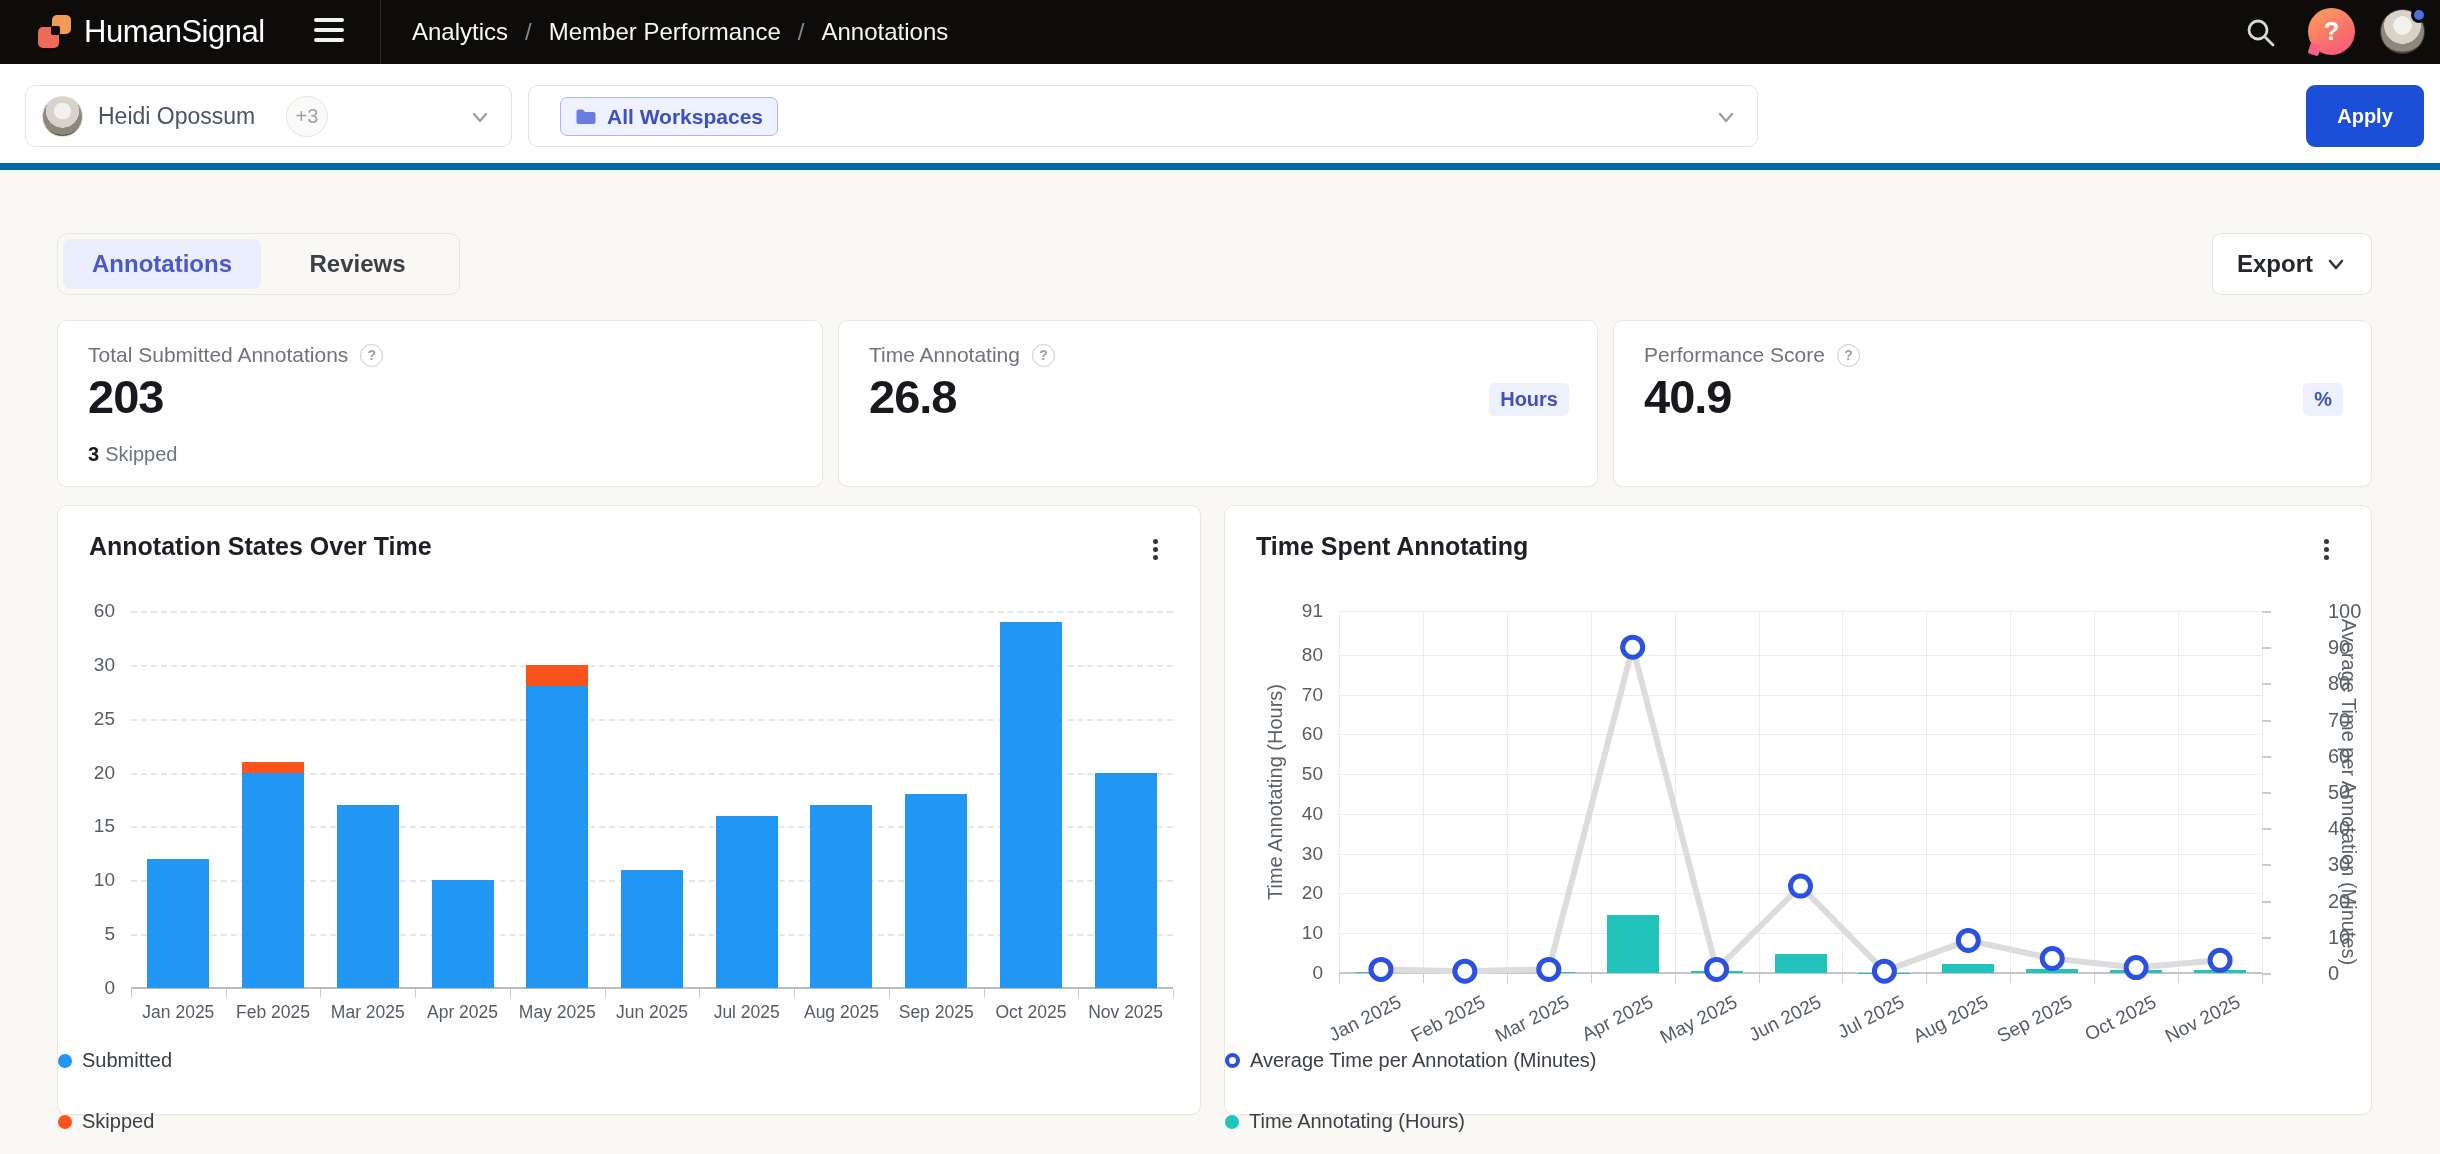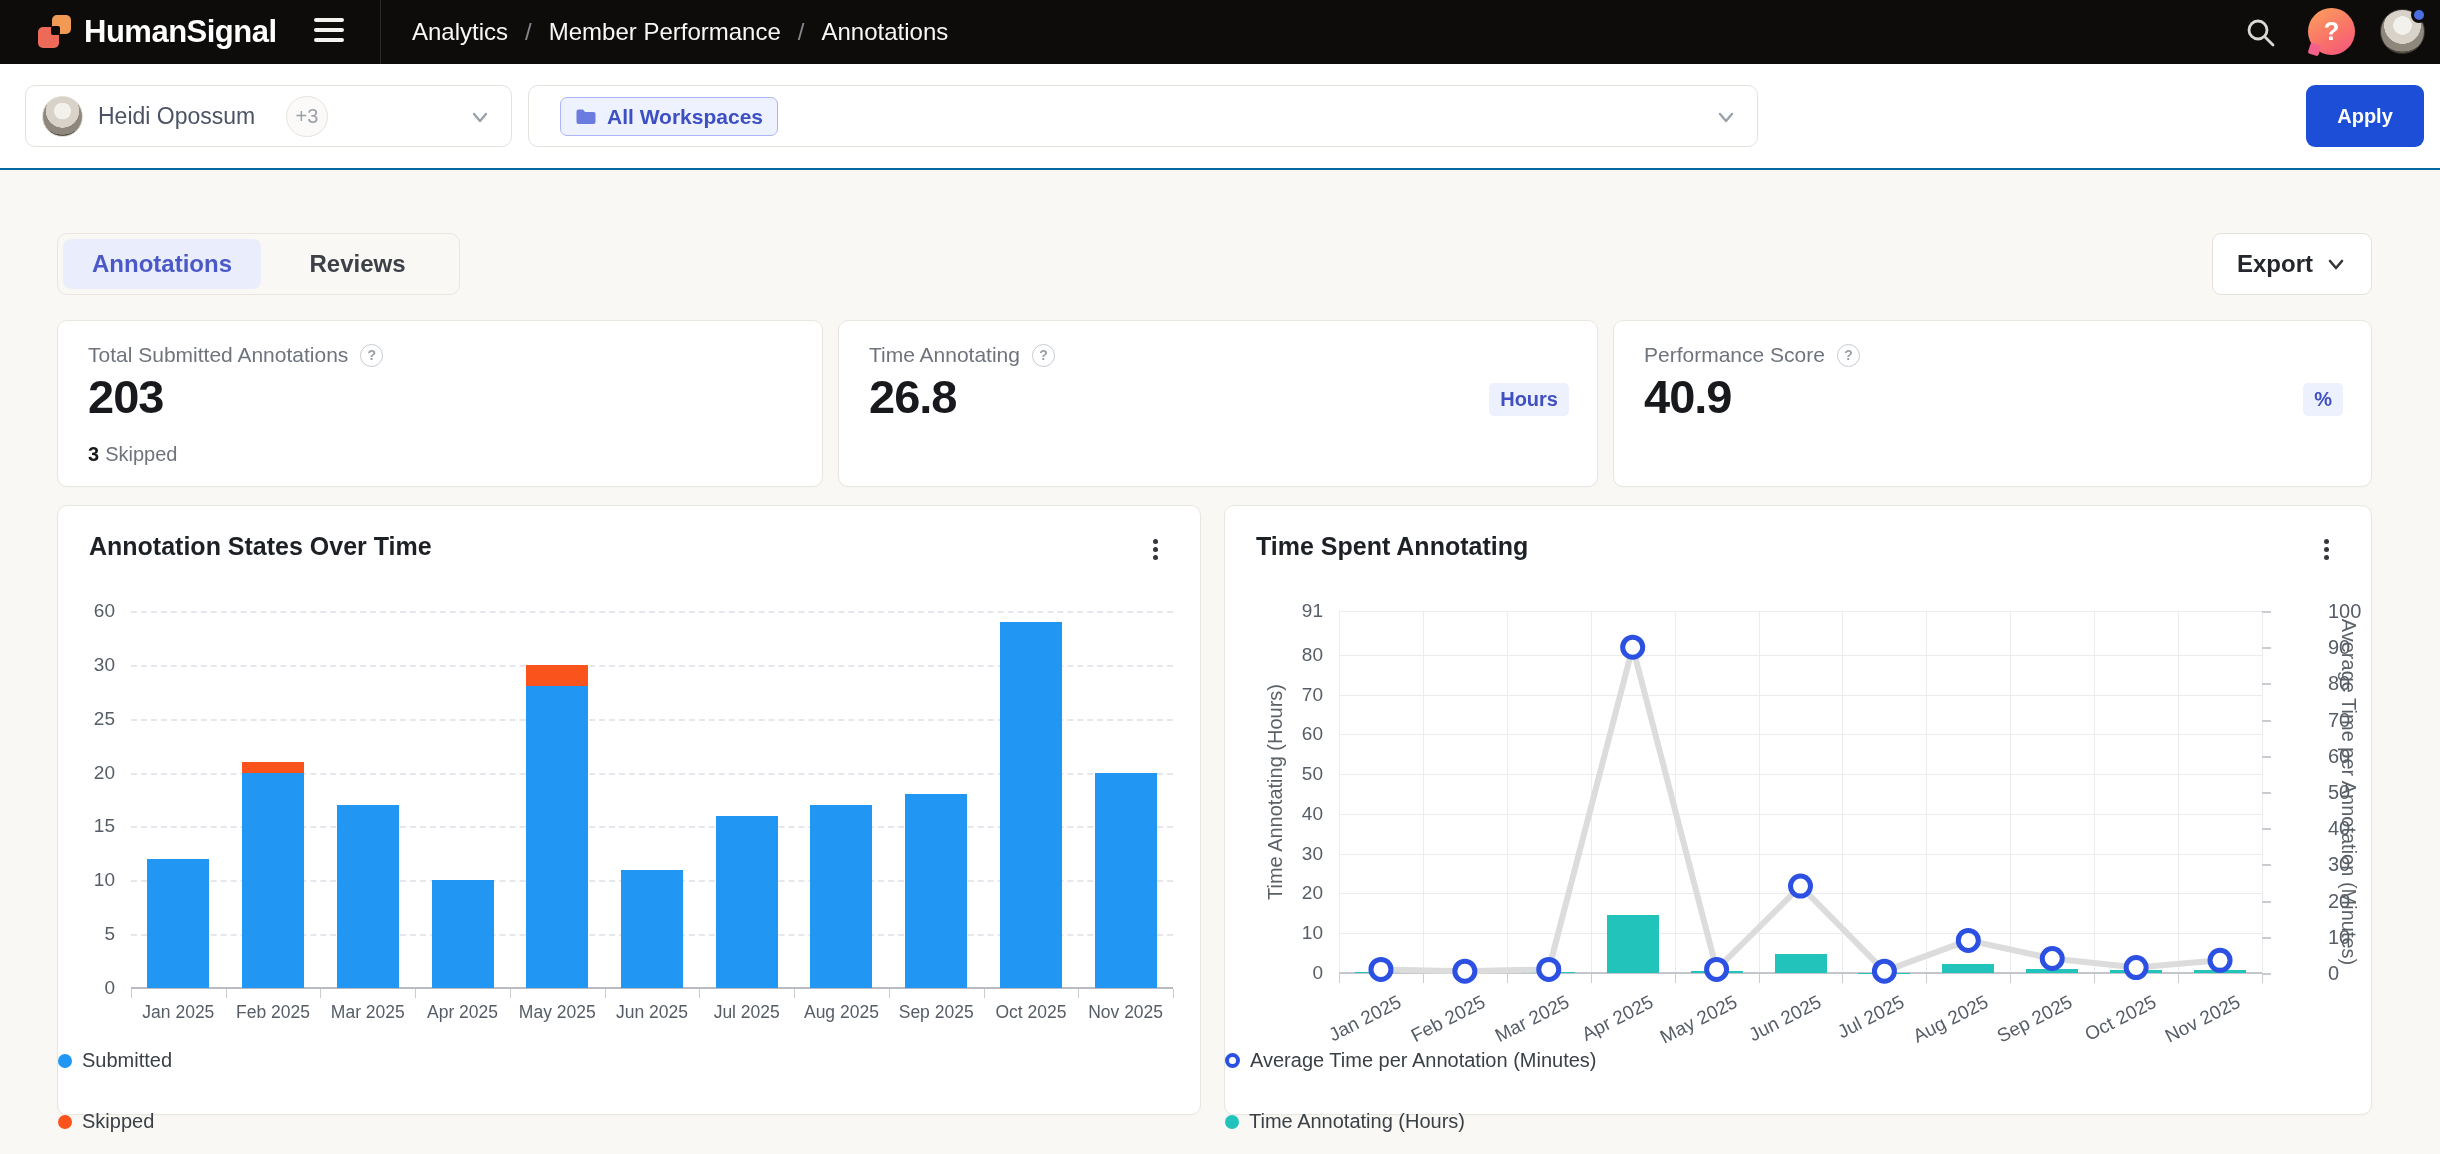--- a/index.html
+++ b/index.html
@@ -7,39 +7,39 @@
   body {
     width:2440px; height:1154px; position:relative; overflow:hidden;
     background:#f9f8f5; font-family:"Liberation Sans", sans-serif; color:#1d2025;
   }
   
   .topbar { position:absolute; left:0; top:0; width:2440px; height:64px; background:#0d0c0a; }
   .logo { position:absolute; left:38px; top:14px; width:36px; height:36px; }
   .logo .sq1 { position:absolute; left:0; bottom:2px; width:21px; height:21px; background:#ec6a57; border-radius:5px; }
   .logo .sq2 { position:absolute; right:3px; top:1px; width:19px; height:19px; background:#f09a55; border-radius:5px; }
   .logo .notch { position:absolute; left:13px; top:12px; width:9px; height:9px; background:#0d0c0a; border-radius:2px; }
-  .brand { position:absolute; left:84px; top:0; height:64px; line-height:64px; color:#ffffff; font-size:31px; font-weight:700; letter-spacing:-0.5px; }
+  .brand { position:absolute; left:84px; top:0; height:64px; line-height:64px; color:#ffffff; font-size:31px; font-weight:400; letter-spacing:-0.5px; }
   .hamburger { position:absolute; left:314px; top:18px; width:34px; height:28px; cursor:pointer; }
   .hamburger i { display:block; width:30px; height:4px; background:#f2f2ef; border-radius:2px; margin:0 0 6px 0; }
   .topbar .vdiv { position:absolute; left:380px; top:0; width:1px; height:64px; background:#2b2a26; }
   .crumbs { position:absolute; left:412px; top:0; height:64px; display:flex; align-items:center; gap:17px; font-size:24px; color:#f7f7f5; font-weight:500; }
   .crumbs .sep { color:#84878c; font-weight:400; }
   .search-btn { position:absolute; left:2244px; top:16px; width:34px; height:34px; cursor:pointer; }
   .help-bubble { position:absolute; left:2308px; top:8px; width:47px; height:47px; border-radius:50%;
     background:linear-gradient(150deg,#fba25c 0%,#f97468 55%,#f4527f 100%);
     color:#fff; font-size:26px; font-weight:700; text-align:center; line-height:47px; cursor:pointer; }
   .help-bubble::after { content:""; position:absolute; left:1px; bottom:0px; width:11px; height:11px;
     background:#f4608a; border-radius:2px; transform:rotate(18deg); }
   .tb-avatar { position:absolute; left:2380px; top:9px; width:45px; height:45px; border-radius:50%; cursor:pointer;
     background:radial-gradient(circle at 50% 36%, #f3f1ec 0 26%, #d8d2c8 27% 52%, #8e877c 53% 74%, #575046 75% 100%);
     border:1px solid #3a3934; }
   .tb-avatar .dot { position:absolute; right:-3px; top:-3px; width:16px; height:16px; border-radius:50%; background:#4a6fe3; border:3px solid #0d0c0a; }
 
   
-  .filterbar { position:absolute; left:0; top:64px; width:2440px; height:106px; background:#ffffff; border-bottom:2px solid #0369a1; }
+  .filterbar { position:absolute; left:0; top:64px; width:2440px; height:106px; background:#ffffff; border-bottom:7px solid #0369a1; }
   .fbox { position:absolute; top:21px; height:62px; background:#fff; border:1px solid #e5e2dc; border-radius:10px; }
   .member-select { left:25px; width:487px; cursor:pointer; }
   .m-avatar { position:absolute; left:16px; top:10px; width:41px; height:41px; border-radius:50%;
     background:radial-gradient(circle at 50% 36%, #f3f1ec 0 26%, #d8d2c8 27% 52%, #8e877c 53% 74%, #575046 75% 100%);
     border:1px solid #e0ddd6; }
   .m-name { position:absolute; left:72px; top:0; height:60px; line-height:60px; font-size:23px; color:#4b5364; font-weight:500; }
   .m-extra { position:absolute; left:260px; top:10px; min-width:42px; height:41px; border-radius:21px; background:#fbfaf8; border:1px solid #e7e4de;
     color:#9aa1ab; font-size:20px; text-align:center; line-height:39px; padding:0 6px; }
   .chev { position:absolute; right:20px; top:20px; width:22px; height:22px; }
   .workspace-select { left:528px; width:1230px; cursor:pointer; }

